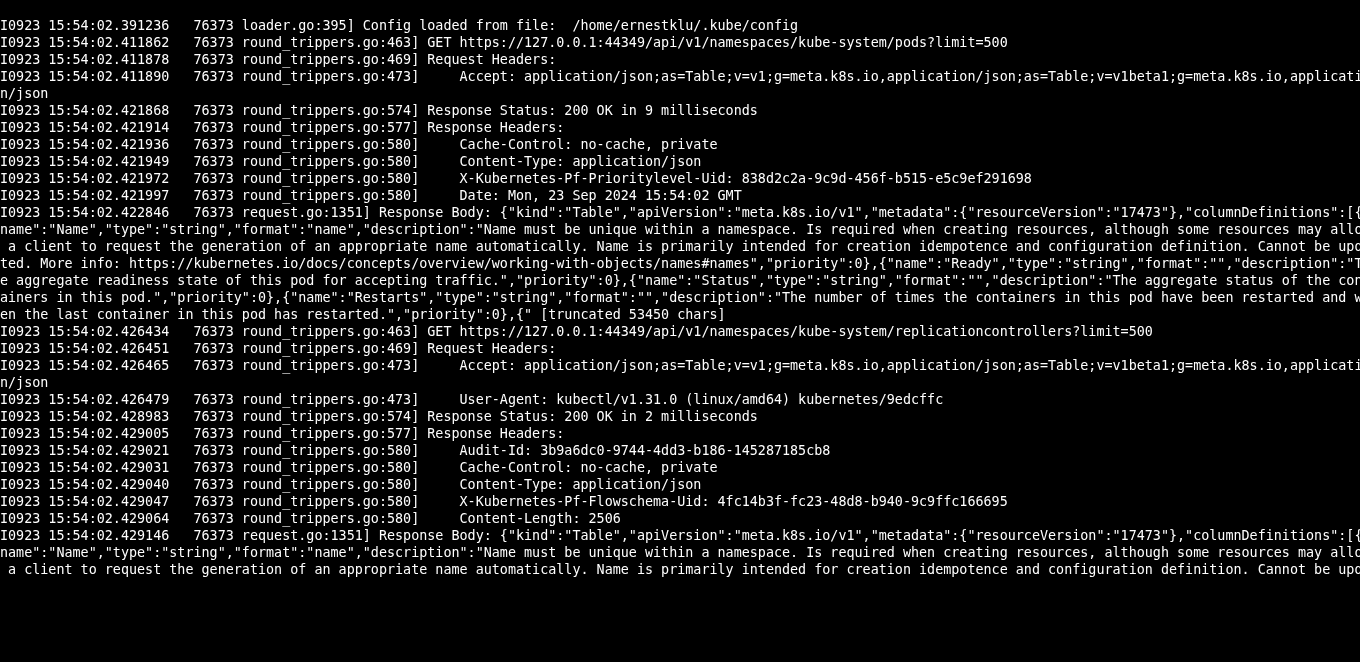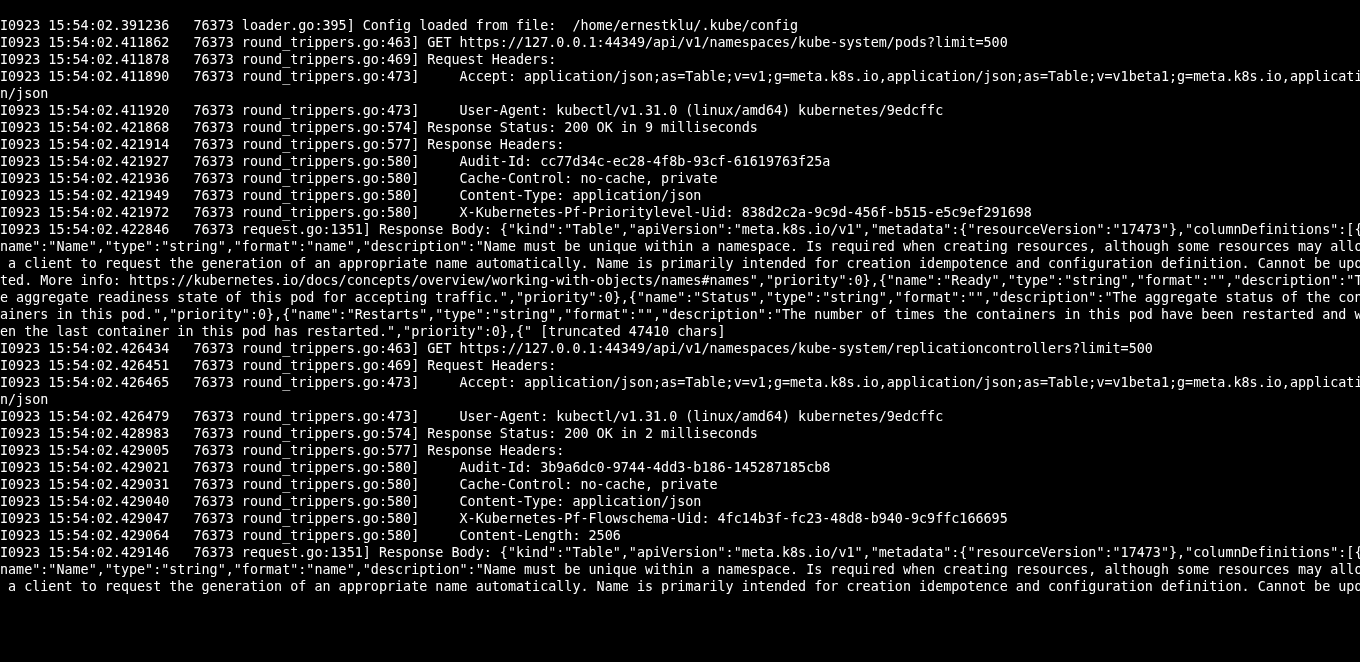--- a/index.html
+++ b/index.html
@@ -50,34 +50,33 @@
   <div class="prompt-line">
     
   </div>
 
   <div id="log-lines">
       <div class="term-line log-text">I0923 15:54:02.391236   76373 loader.go:395] Config loaded from file:  /home/ernestklu/.kube/config</div>
       <div class="term-line log-text">I0923 15:54:02.411862   76373 round_trippers.go:463] GET https://127.0.0.1:44349/api/v1/namespaces/kube-system/pods?limit=500</div>
       <div class="term-line log-text">I0923 15:54:02.411878   76373 round_trippers.go:469] Request Headers:</div>
       <div class="term-line log-text">I0923 15:54:02.411890   76373 round_trippers.go:473]     Accept: application/json;as=Table;v=v1;g=meta.k8s.io,application/json;as=Table;v=v1beta1;g=meta.k8s.io,applicatio</div>
       <div class="term-line log-text">n/json</div>
-      <div class="term-line log-text">I0923 15:54:02.411920   76373 round_trippers.go:473]     User-Agent: kubectl/v1.31.0 (linux/amd64) kubernetes/9edcffc</div>
       <div class="term-line log-text">I0923 15:54:02.421868   76373 round_trippers.go:574] Response Status: 200 OK in 9 milliseconds</div>
       <div class="term-line log-text">I0923 15:54:02.421914   76373 round_trippers.go:577] Response Headers:</div>
-      <div class="term-line log-text">I0923 15:54:02.421927   76373 round_trippers.go:580]     Audit-Id: cc77d34c-ec28-4f8b-93cf-61619763f25a</div>
       <div class="term-line log-text">I0923 15:54:02.421936   76373 round_trippers.go:580]     Cache-Control: no-cache, private</div>
       <div class="term-line log-text">I0923 15:54:02.421949   76373 round_trippers.go:580]     Content-Type: application/json</div>
       <div class="term-line log-text">I0923 15:54:02.421972   76373 round_trippers.go:580]     X-Kubernetes-Pf-Prioritylevel-Uid: 838d2c2a-9c9d-456f-b515-e5c9ef291698</div>
+      <div class="term-line log-text">I0923 15:54:02.421997   76373 round_trippers.go:580]     Date: Mon, 23 Sep 2024 15:54:02 GMT</div>
       <div class="term-line log-text">I0923 15:54:02.422846   76373 request.go:1351] Response Body: {"kind":"Table","apiVersion":"meta.k8s.io/v1","metadata":{"resourceVersion":"17473"},"columnDefinitions":[{"</div>
       <div class="term-line log-text">name":"Name","type":"string","format":"name","description":"Name must be unique within a namespace. Is required when creating resources, although some resources may allow</div>
       <div class="term-line log-text"> a client to request the generation of an appropriate name automatically. Name is primarily intended for creation idempotence and configuration definition. Cannot be upda</div>
       <div class="term-line log-text">ted. More info: https://kubernetes.io/docs/concepts/overview/working-with-objects/names#names","priority":0},{"name":"Ready","type":"string","format":"","description":"Th</div>
       <div class="term-line log-text">e aggregate readiness state of this pod for accepting traffic.","priority":0},{"name":"Status","type":"string","format":"","description":"The aggregate status of the cont</div>
       <div class="term-line log-text">ainers in this pod.","priority":0},{"name":"Restarts","type":"string","format":"","description":"The number of times the containers in this pod have been restarted and wh</div>
-      <div class="term-line log-text">en the last container in this pod has restarted.","priority":0},{" [truncated 47410 chars]</div>
+      <div class="term-line log-text">en the last container in this pod has restarted.","priority":0},{" [truncated 53450 chars]</div>
       <div class="term-line log-text">I0923 15:54:02.426434   76373 round_trippers.go:463] GET https://127.0.0.1:44349/api/v1/namespaces/kube-system/replicationcontrollers?limit=500</div>
       <div class="term-line log-text">I0923 15:54:02.426451   76373 round_trippers.go:469] Request Headers:</div>
       <div class="term-line log-text">I0923 15:54:02.426465   76373 round_trippers.go:473]     Accept: application/json;as=Table;v=v1;g=meta.k8s.io,application/json;as=Table;v=v1beta1;g=meta.k8s.io,applicatio</div>
       <div class="term-line log-text">n/json</div>
       <div class="term-line log-text">I0923 15:54:02.426479   76373 round_trippers.go:473]     User-Agent: kubectl/v1.31.0 (linux/amd64) kubernetes/9edcffc</div>
       <div class="term-line log-text">I0923 15:54:02.428983   76373 round_trippers.go:574] Response Status: 200 OK in 2 milliseconds</div>
       <div class="term-line log-text">I0923 15:54:02.429005   76373 round_trippers.go:577] Response Headers:</div>
       <div class="term-line log-text">I0923 15:54:02.429021   76373 round_trippers.go:580]     Audit-Id: 3b9a6dc0-9744-4dd3-b186-145287185cb8</div>
       <div class="term-line log-text">I0923 15:54:02.429031   76373 round_trippers.go:580]     Cache-Control: no-cache, private</div>
       <div class="term-line log-text">I0923 15:54:02.429040   76373 round_trippers.go:580]     Content-Type: application/json</div>

